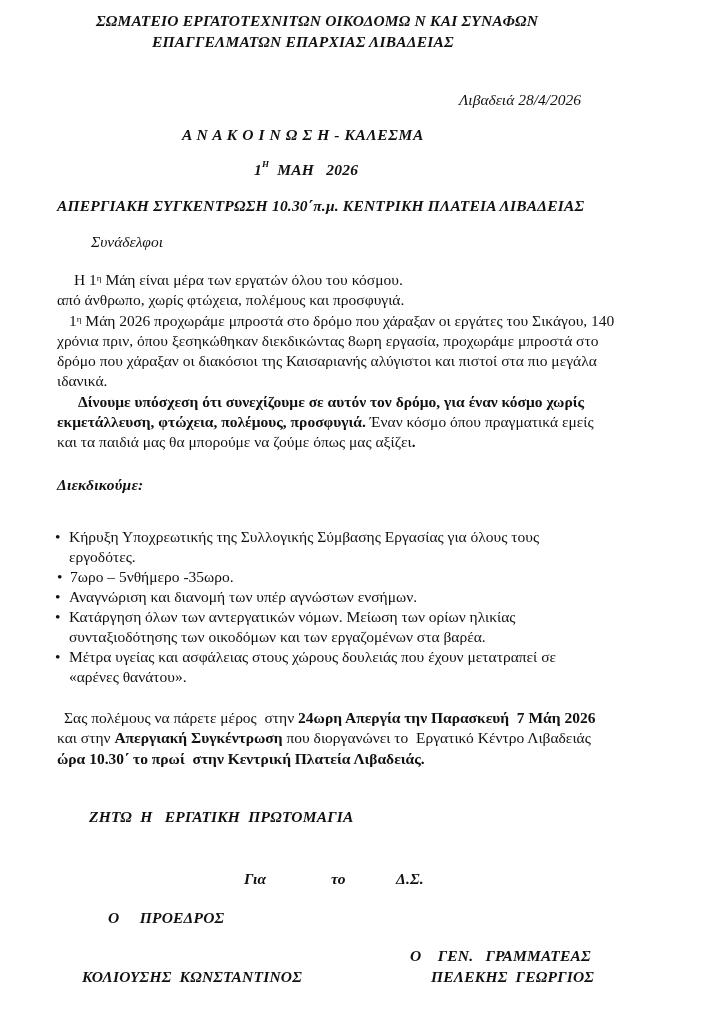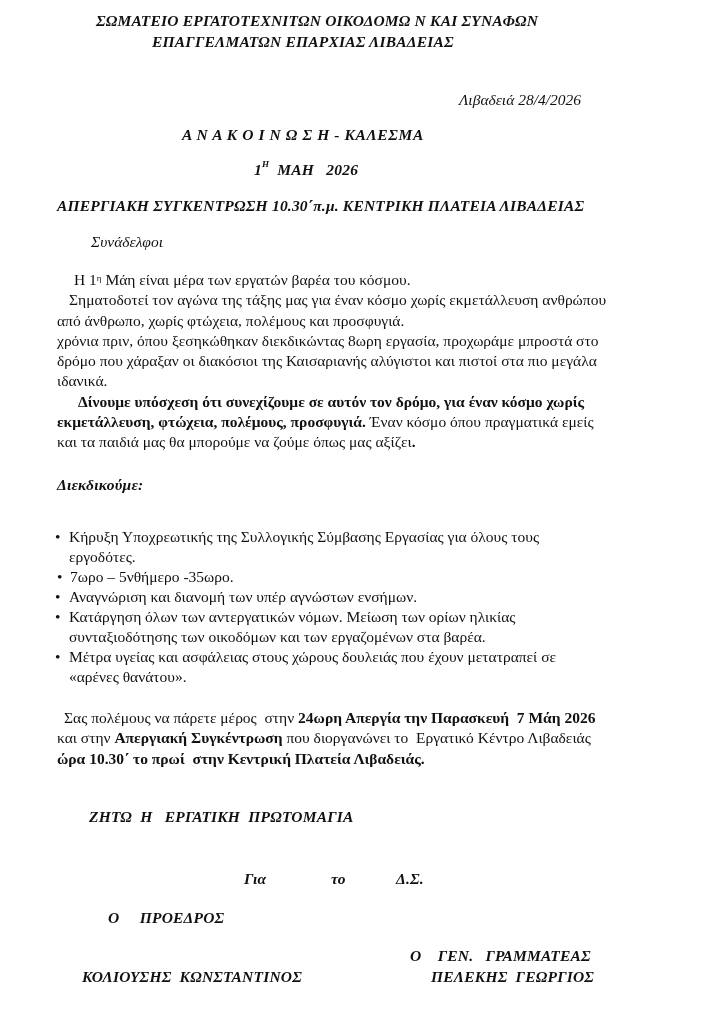--- a/index.html
+++ b/index.html
@@ -30,23 +30,23 @@
 
 <div class="abs hdr" style="left:254px; top:161px;">
   <span>1</span><sup>Η</sup><span style="white-space:pre">  ΜΑΗ   2026</span>
 </div>
 
 <div class="abs hdr" style="left:57px; top:197px;">ΑΠΕΡΓΙΑΚΗ ΣΥΓΚΕΝΤΡΩΣΗ  10.30΄π.μ. ΚΕΝΤΡΙΚΗ ΠΛΑΤΕΙΑ ΛΙΒΑΔΕΙΑΣ</div>
 
 <div class="abs t" style="left:91px; top:232px;">Συνάδελφοι</div>
 
 <div class="body-block" style="top:270px;">
-  <div style="padding-left:17px;"><span>Η 1</span><sup>η</sup><span> Μάη είναι μέρα των εργατών βαρέα του κόσμου.</span></div>
-  <div style="padding-left:12px;">Σηματοδοτεί τον αγώνα της τάξης μας για έναν κόσμο χωρίς εκμετάλλευση ανθρώπου</div>
+  <div style="padding-left:17px;"><span>Η 1</span><sup>η</sup><span> Μάη είναι μέρα των εργατών όλου του κόσμου.</span></div>
   <div>από άνθρωπο, χωρίς φτώχεια, πολέμους και προσφυγιά.</div>
+  <div style="padding-left:12px;"><span>1</span><sup>η</sup><span> Μάη 2026 προχωράμε μπροστά στο δρόμο που χάραξαν οι εργάτες του Σικάγου, 140</span></div>
   <div>χρόνια πριν, όπου ξεσηκώθηκαν διεκδικώντας 8ωρη εργασία, προχωράμε μπροστά στο</div>
   <div>δρόμο που χάραξαν οι διακόσιοι της Καισαριανής αλύγιστοι και πιστοί στα πιο μεγάλα</div>
   <div>ιδανικά.</div>
   <div class="b" style="padding-left:21px;">Δίνουμε υπόσχεση ότι συνεχίζουμε σε αυτόν τον δρόμο, για έναν κόσμο χωρίς</div>
   <div><span class="b">εκμετάλλευση, φτώχεια, πολέμους, προσφυγιά.</span><span> Έναν κόσμο όπου πραγματικά εμείς</span></div>
   <div><span>και τα παιδιά μας θα μπορούμε να ζούμε όπως μας αξίζει</span><span class="b">.</span></div>
 </div>
 
 <div class="abs hdr" style="left:57px; top:476px;">Διεκδικούμε:</div>
 

